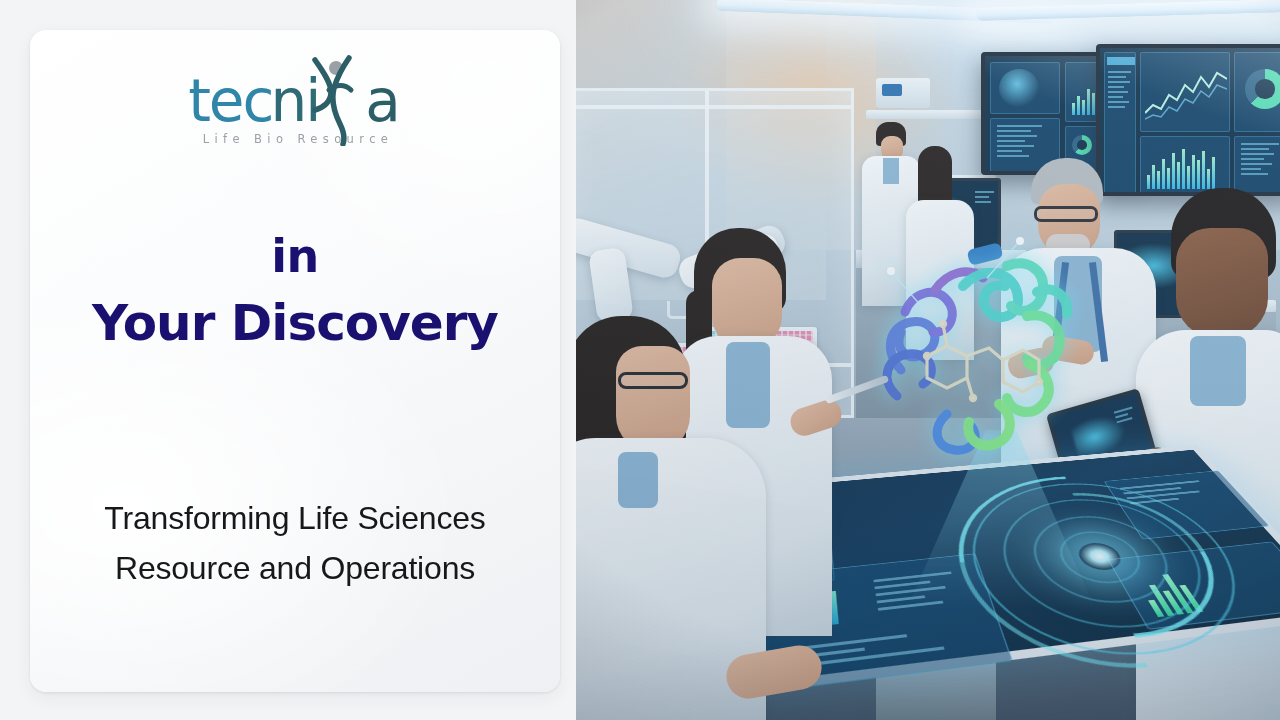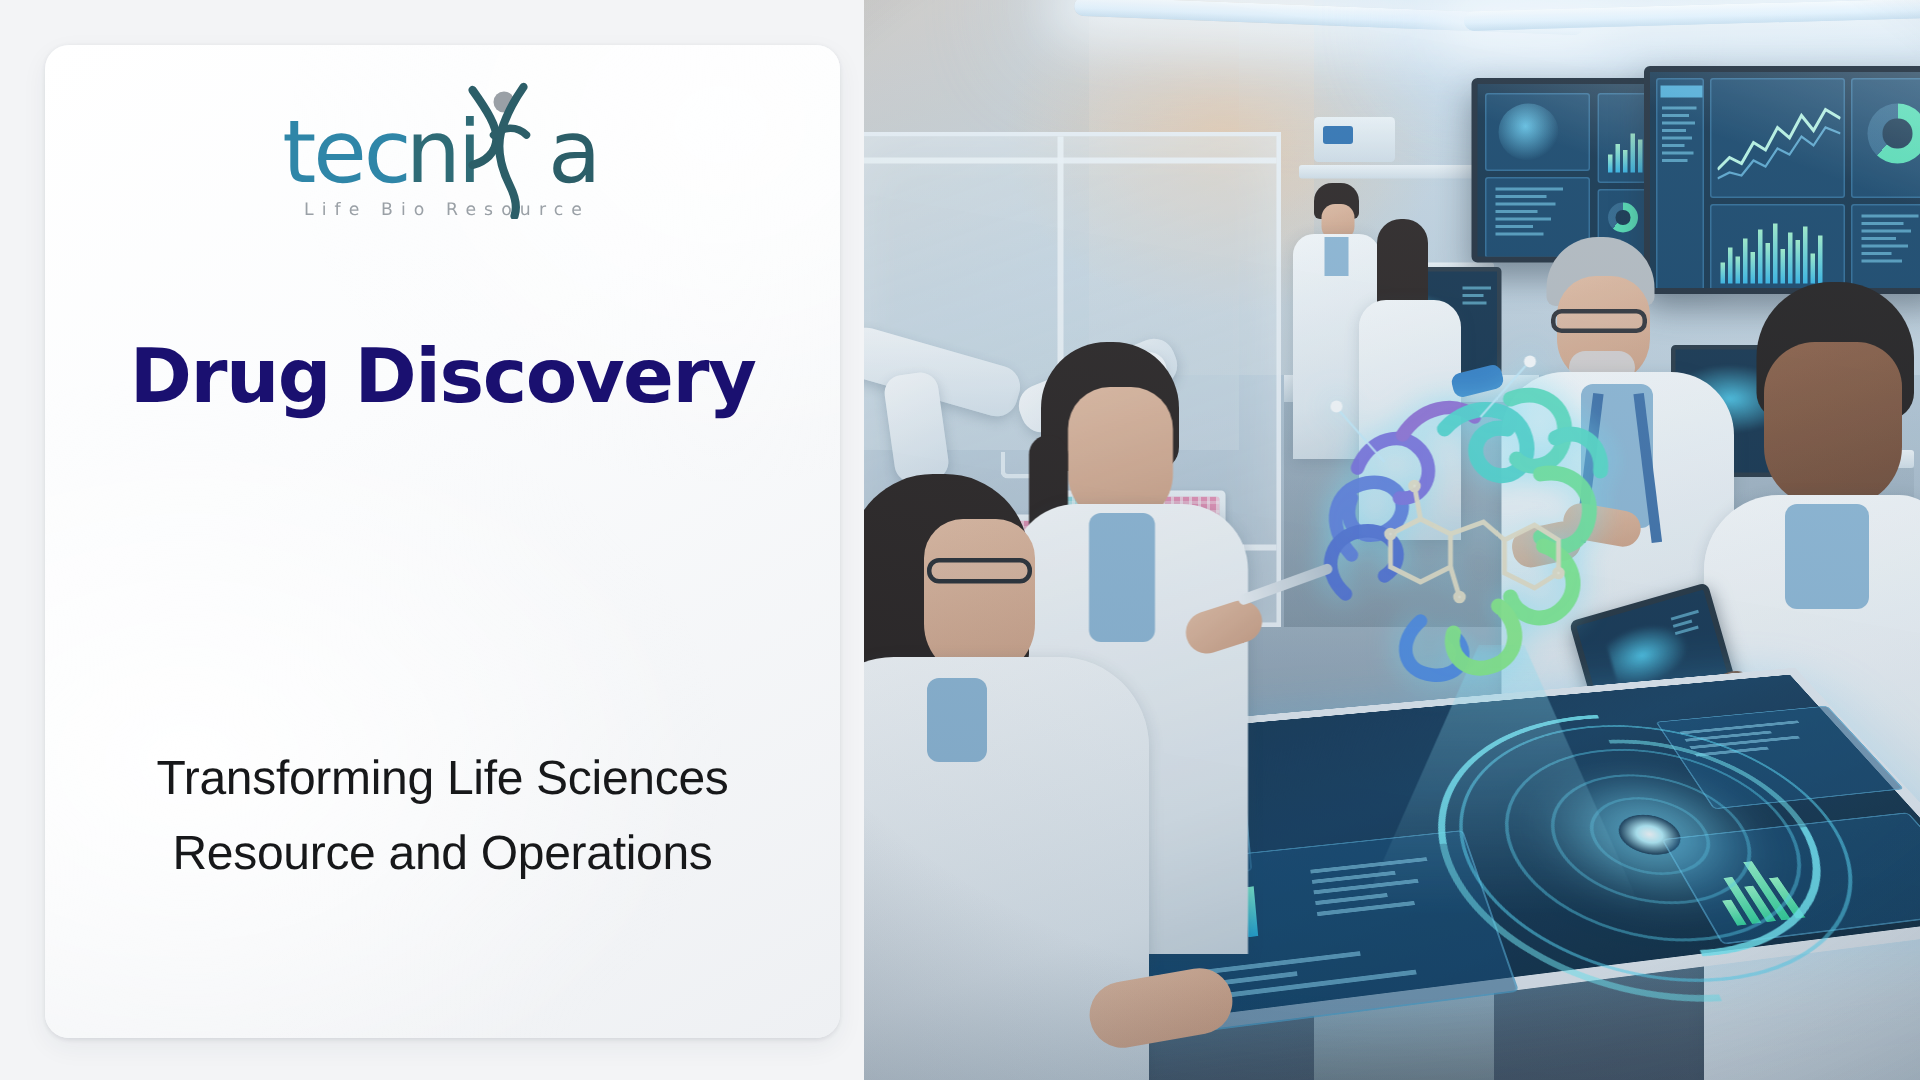--- a/index.html
+++ b/index.html
@@ -256,21 +256,22 @@
             <path d="M40 4 C33 14 28 24 25 34 C22 46 25 58 31 70 C35 78 36 84 34 90" stroke="#2c5e68" stroke-width="5.5" fill="none" stroke-linecap="round"></path>
             <path d="M20 36 C27 30 36 30 42 36" stroke="#2c5e68" stroke-width="5" fill="none" stroke-linecap="round"></path>
           </svg>
         </div>
         <span class="lg-a">a</span>
       </div>
       <div class="logo-tag">Life Bio Resource</div>
     </div>
 
     <div class="headline">
-      <div class="hl-3">Drug Discovery</div>
+      <div class="hl-2">in</div>
+      <div class="hl-3">Your Discovery</div>
     </div>
 
     <div class="subhead">Transforming Life Sciences Resource and Operations</div>
   </div>
 
   <div class="photo">
 
     <div class="ph-layer room">
       <div class="wall-a"></div>
       <div class="wall-b"></div>

